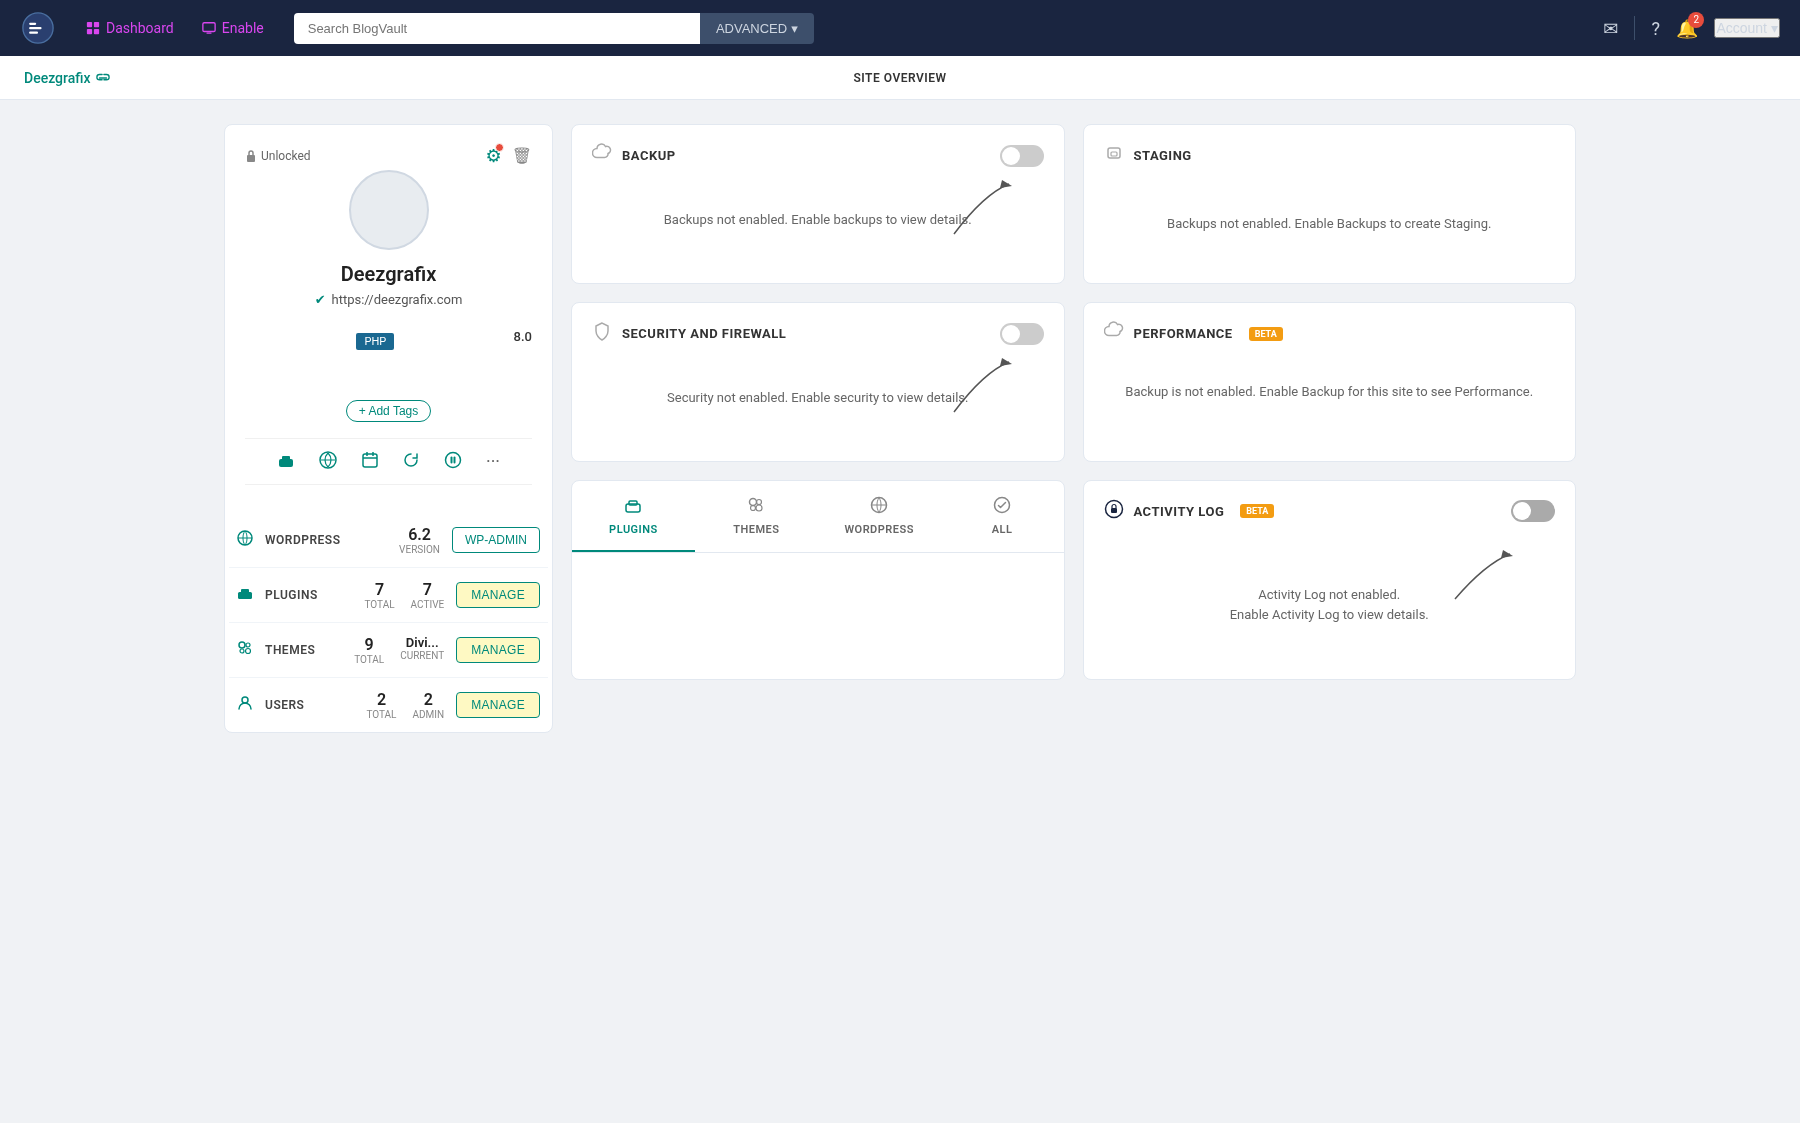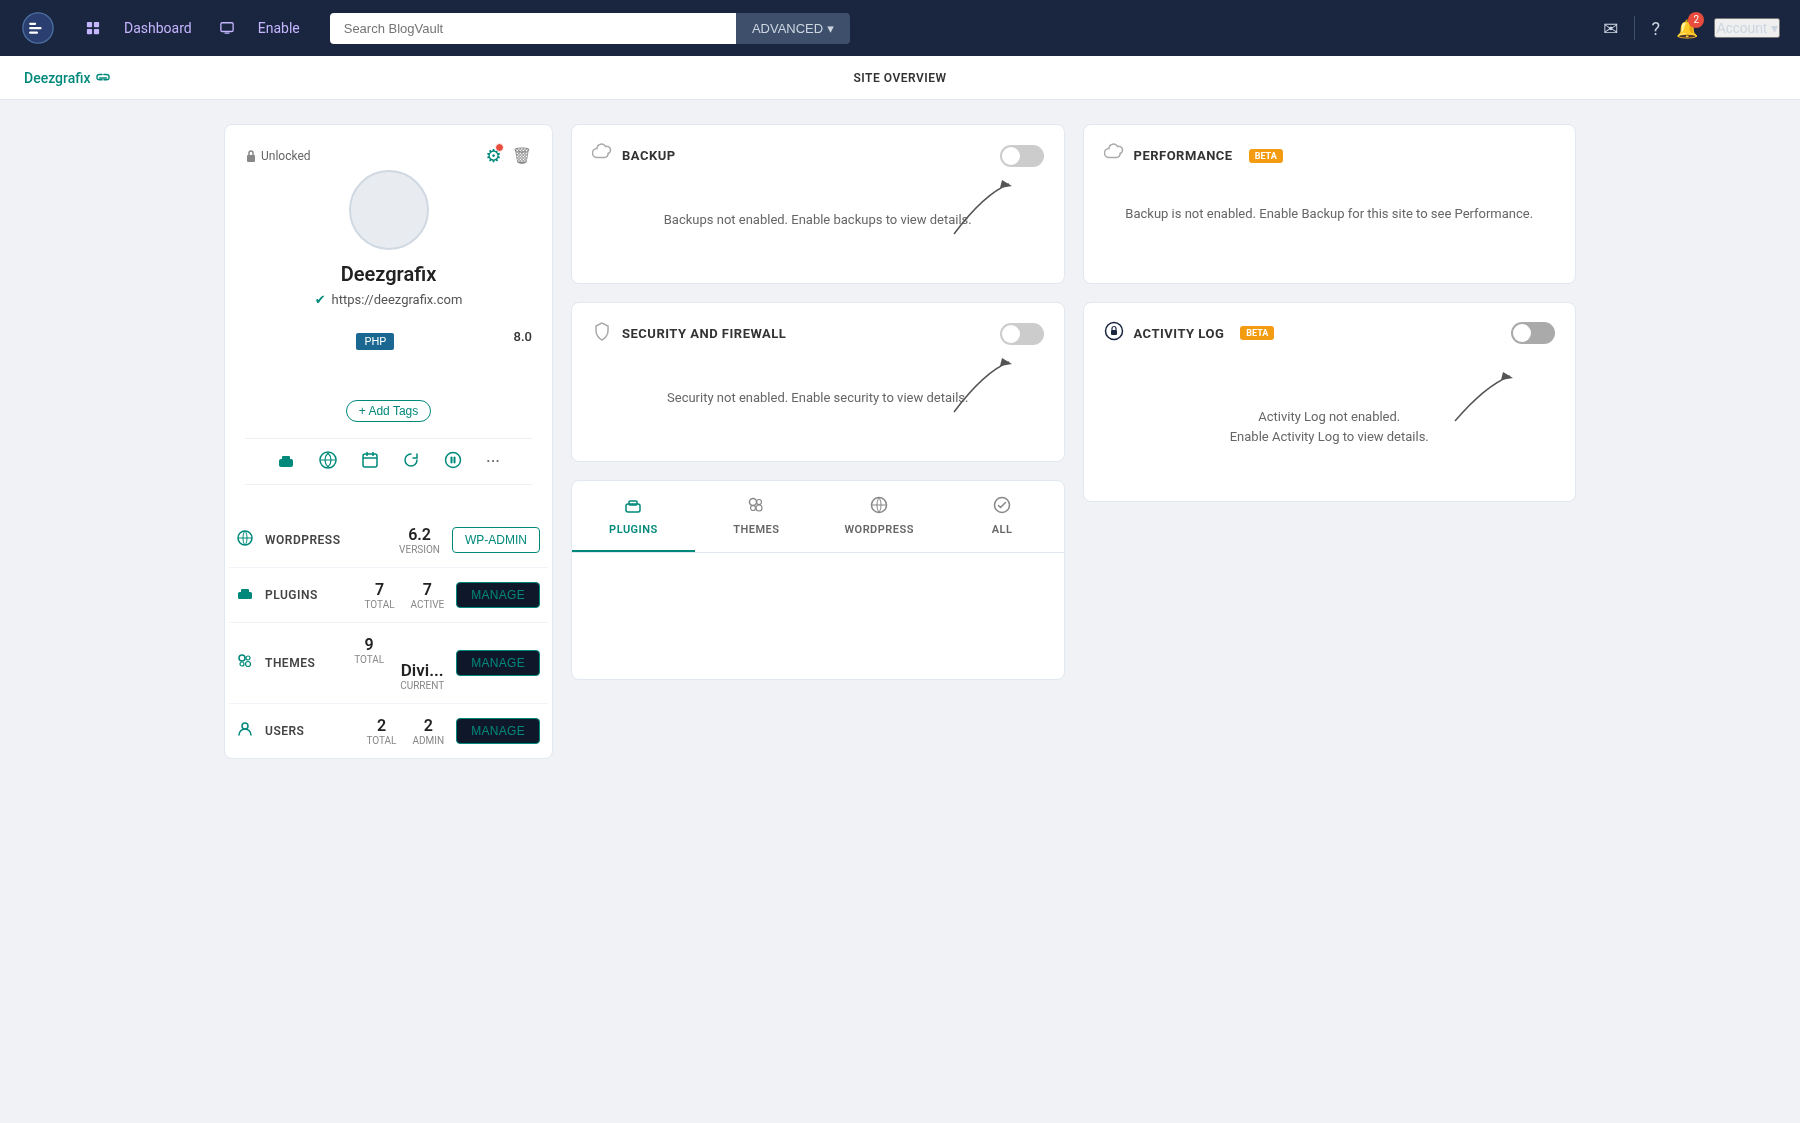--- a/index.html
+++ b/index.html
@@ -10,21 +10,21 @@
       background: #1a2540;
       display: flex;
       align-items: center;
       padding: 0 20px;
       height: 56px;
       gap: 20px;
     }
     .nav-logo { width: 36px; height: 36px; background: transparent; display: flex; align-items: center; justify-content: center; }
     .nav-logo svg { width: 32px; height: 32px; }
     .nav-links { display: flex; gap: 8px; }
-    .nav-link { color: #c4b5fd; font-size: 14px; display: flex; align-items: center; gap: 24px; padding: 6px 10px; border-radius: 4px; cursor: pointer; text-decoration: none; }
+    .nav-link { color: #d946ef; font-size: 14px; display: flex; align-items: center; gap: 6px; padding: 6px 10px; border-radius: 4px; cursor: pointer; text-decoration: none; }
     .search-container { flex: 1; max-width: 520px; display: flex; gap: 0; }
     .search-input { flex: 1; padding: 8px 14px; border: none; border-radius: 4px 0 0 4px; background: #fff; font-size: 13px; outline: none; color: #444; }
     .search-btn { background: #3d4f6b; color: #cdd5e0; border: none; padding: 8px 16px; border-radius: 0 4px 4px 0; cursor: pointer; font-size: 13px; display: flex; align-items: center; gap: 4px; }
     .nav-right { margin-left: auto; display: flex; align-items: center; gap: 16px; }
     .nav-icon { color: #cdd5e0; cursor: pointer; position: relative; font-size: 18px; }
     .nav-divider { width: 1px; height: 24px; background: #3d4f6b; }
     .notification-badge { position: absolute; top: -6px; right: -6px; background: #e74c3c; color: white; border-radius: 50%; width: 16px; height: 16px; font-size: 10px; display: flex; align-items: center; justify-content: center; }
     .account-btn { color: #cdd5e0; cursor: pointer; font-size: 14px; display: flex; align-items: center; gap: 4px; }
 
     
@@ -69,21 +69,21 @@
     
     .info-rows { padding: 0 4px; }
     .info-row { display: flex; align-items: center; padding: 12px 8px; border-bottom: 1px solid #f0f4f8; }
     .info-row:last-child { border-bottom: none; }
     .info-icon { color: #00897b; width: 28px; flex-shrink: 0; font-size: 16px; }
     .info-label { font-size: 12px; font-weight: 600; color: #444; text-transform: uppercase; letter-spacing: 0.5px; flex: 1; }
     .info-stats { display: flex; gap: 16px; margin-right: 12px; }
     .stat-item { text-align: center; }
     .stat-value { font-size: 16px; font-weight: 600; color: #222; }
     .stat-label { font-size: 10px; color: #888; text-transform: uppercase; }
-    .manage-btn { border: 1.5px solid #00897b; color: #00897b; background: #0f172a; font-size: 12px; padding: 5px 14px; border-radius: 4px; cursor: pointer; font-weight: 500; letter-spacing: 0.3px; }
+    .manage-btn { border: 1.5px solid #00897b; color: #00897b; background: #fef9c3; font-size: 12px; padding: 5px 14px; border-radius: 4px; cursor: pointer; font-weight: 500; letter-spacing: 0.3px; }
     .wp-admin-btn { border: 1.5px solid #00897b; color: #00897b; background: #fff; font-size: 12px; padding: 5px 12px; border-radius: 4px; cursor: pointer; font-weight: 500; }
     .schedule-btn { border: 1.5px solid #00897b; color: #00897b; background: #fff; font-size: 12px; padding: 5px 12px; border-radius: 4px; cursor: pointer; font-weight: 500; }
 
     
     .middle-col { grid-column: 2; display: flex; flex-direction: column; gap: 18px; }
     .right-col { grid-column: 3; display: flex; flex-direction: column; gap: 18px; }
 
     .feature-card { padding: 18px 20px; min-height: 140px; }
     .feature-header { display: flex; align-items: center; gap: 10px; margin-bottom: 16px; }
     .feature-icon { color: #00897b; font-size: 20px; }
@@ -279,21 +279,21 @@
               <circle cx="11" cy="11" r="2.5" stroke="#00897b" stroke-width="1.2"></circle>
             </svg>
         </span>
         <span class="info-label">THEMES</span>
         <div class="info-stats">
           <div class="stat-item">
             <div class="stat-value">9</div>
             <div class="stat-label">TOTAL</div>
           </div>
           <div class="stat-item">
-            <div class="stat-value" style="font-size:17px;margin-top:25px;">Divi...</div>
+            <div class="stat-value" style="font-size:13px;">Divi...</div>
             <div class="stat-label">CURRENT</div>
           </div>
         </div>
         <button class="manage-btn">MANAGE</button>
       </div>
 
       <div class="info-row">
         <span class="info-icon">
           <svg width="16" height="16" viewBox="0 0 16 16" fill="none">
               <circle cx="8" cy="5" r="3" stroke="#00897b" stroke-width="1.5"></circle>
@@ -397,20 +397,32 @@
           </span>
           <span>ALL</span>
         </div>
       </div>
       <div class="tab-content"></div>
     </div>
   </div>
 
   <div class="right-col">
 
+    <div class="card feature-card" style="min-height:160px;">
+      <div class="feature-header">
+        <span class="feature-icon gray">
+          <svg width="20" height="20" viewBox="0 0 20 20" fill="none">
+              <rect x="4" y="5" width="12" height="10" rx="2" stroke="#aaa" stroke-width="1.5"></rect>
+              <rect x="7" y="9" width="6" height="4" rx="1" stroke="#aaa" stroke-width="1.2"></rect>
+            </svg>
+        </span>
+        <span class="feature-title">STAGING</span>
+      </div>
+      <div class="feature-empty" style="padding: 30px 20px;">Backups not enabled. Enable Backups to create Staging.</div>
+    </div>
 
     <div class="card feature-card" style="min-height:160px;">
       <div class="feature-header">
         <span class="feature-icon gray">
           <svg width="20" height="20" viewBox="0 0 20 20" fill="none">
               <path d="M5 14.5A4.5 4.5 0 0 1 5 5.5a4.5 4.5 0 0 1 8.5-2A3.5 3.5 0 0 1 16 10.5a3.5 3.5 0 0 1-3.5 4H5Z" stroke="#aaa" stroke-width="1.5" fill="none"></path>
             </svg>
         </span>
         <span class="feature-title">PERFORMANCE</span>
         <span class="beta-badge">BETA</span>

